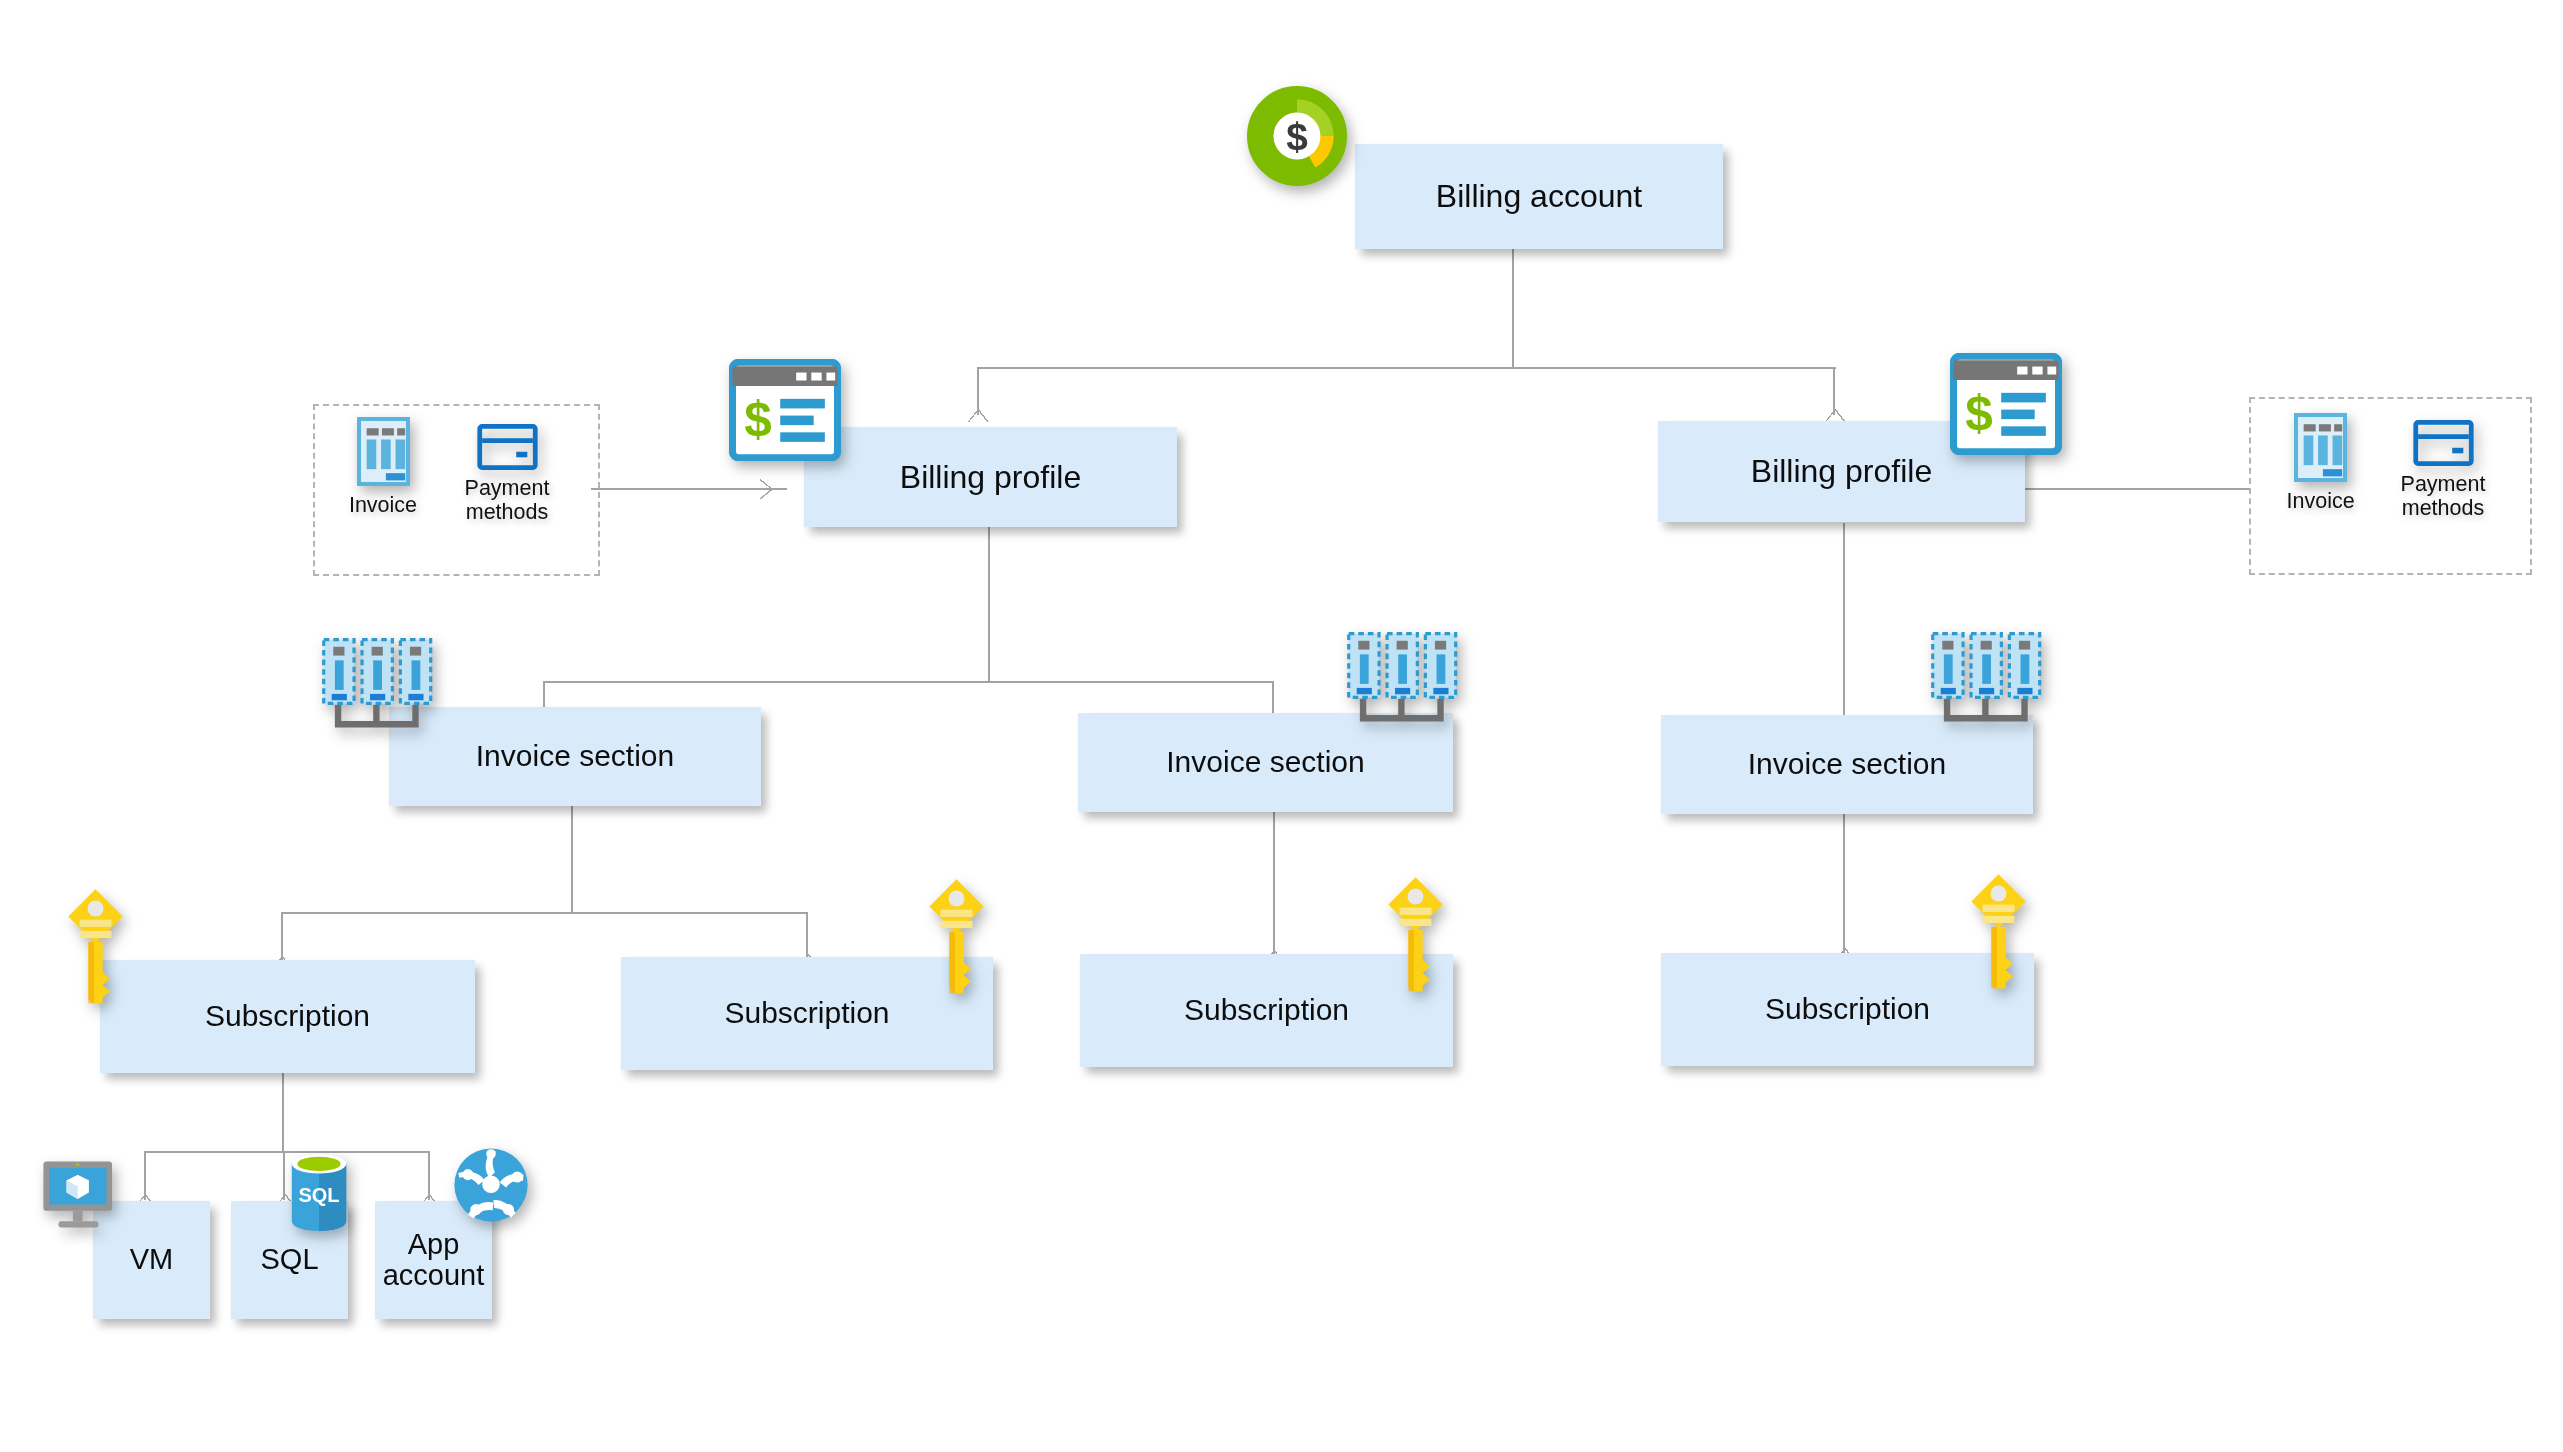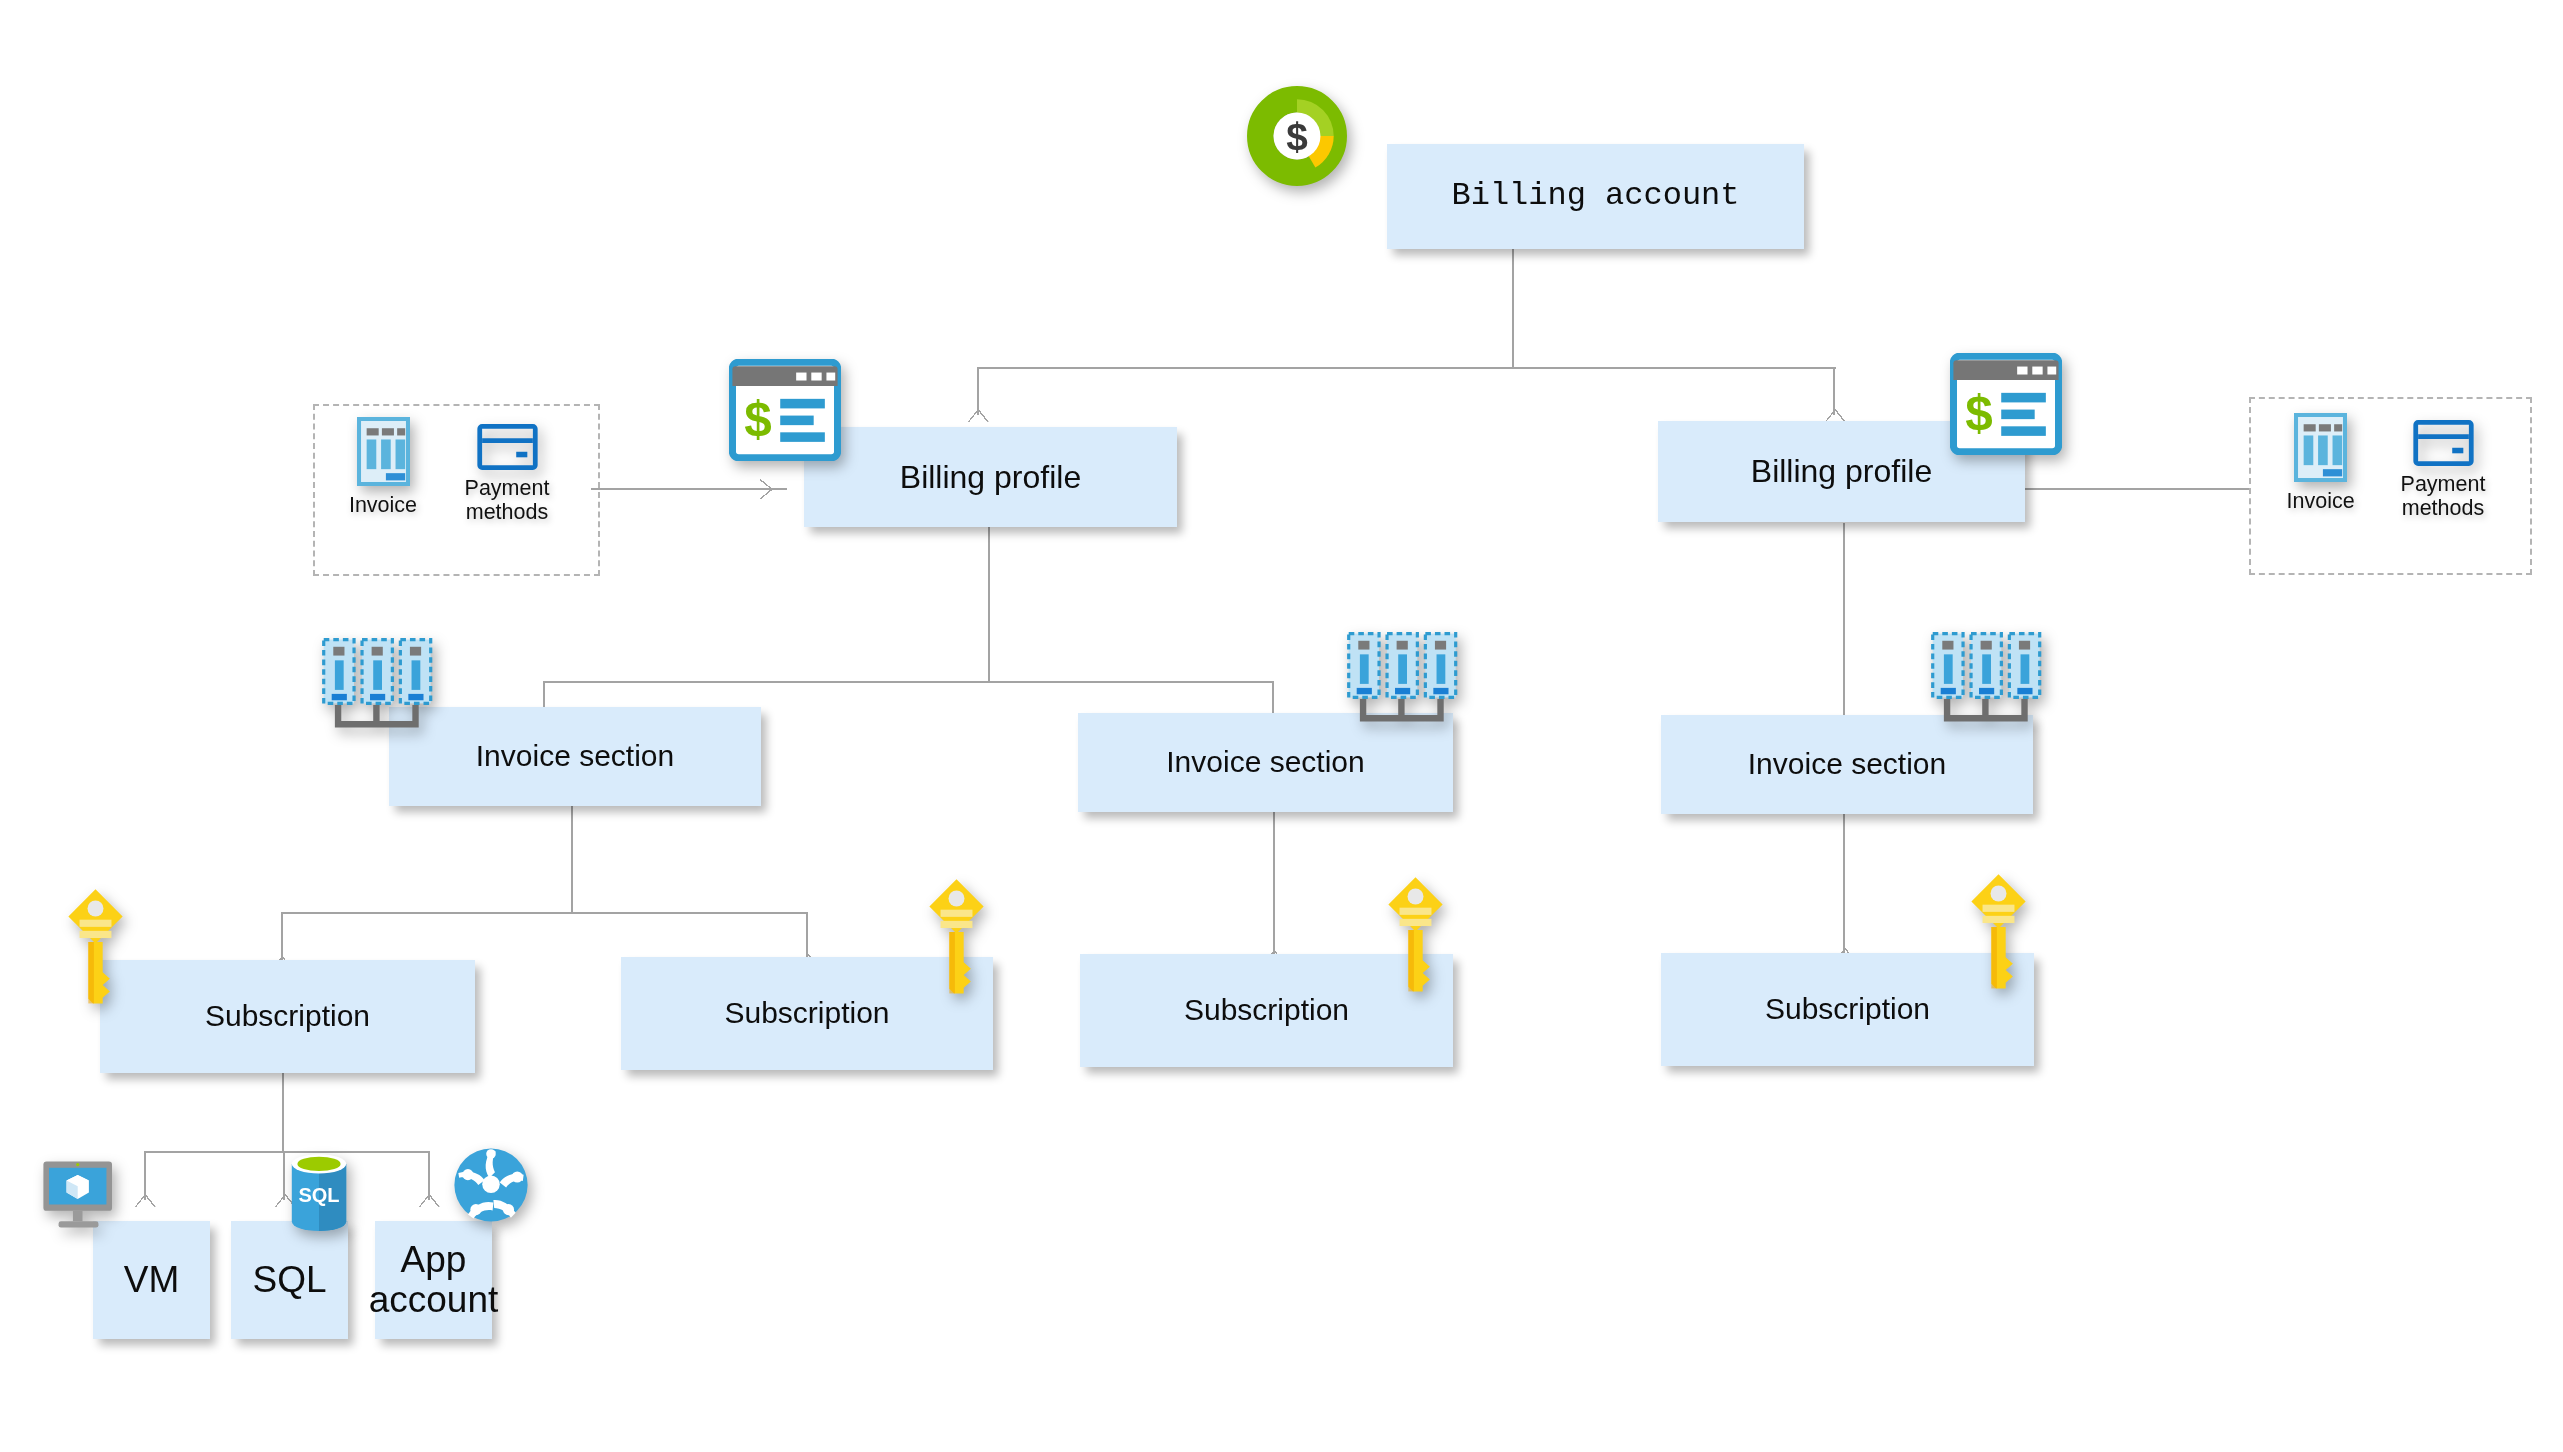--- a/index.html
+++ b/index.html
@@ -12,21 +12,21 @@
     background:#d9ebfb;
     box-shadow:5.6px 7.2px 8.8px rgba(0,0,0,.28);
     display:flex;align-items:center;justify-content:center;
     color:#0d0d0d;
     text-align:center;
     line-height:1.08;
     box-sizing:border-box;
   }
   .node.t-big{font-size:32px;}
   .node.t-med{font-size:30px;}
-  .node.t-small{font-size:37px;margin-top:20px;}
+  .node.t-small{font-size:29px;}
 
   
   .ln{position:absolute;background:#a3a3a3;}
   .ln.v{width:2.4px;}
   .ln.h{height:2.4px;}
   .arrowdn{position:absolute;width:0;height:0;}
   .arrowdn:after{
     content:"";position:absolute;left:-10.4px;top:0;
     width:21px;height:12.8px;
     background:
@@ -111,21 +111,21 @@
   <div class="arrowdn" style="left:285px;top:1194px;"></div>
   <div class="ln v" style="left:428px;top:1151px;height:49px;"></div>
   <div class="arrowdn" style="left:429px;top:1194px;"></div>
 
   <div class="ln h" style="left:591px;top:488px;width:196px;"></div>
   <div class="arrowrt" style="left:773px;top:489px;"></div>
 
   <div class="ln h" style="left:2011px;top:488px;width:239px;"></div>
   <div class="arrowlt" style="left:2011px;top:489px;"></div>
 
-  <div class="node t-big" style="left:1387px;top:144px;width:417px;height:105px;font-family:Liberation Mono, monospace;">Billing account</div>
+  <div class="node t-big" style="left:1355px;top:144px;width:368px;height:105px;">Billing account</div>
 
   <div class="node t-big" style="left:804px;top:427px;width:373px;height:100px;">Billing profile</div>
 
   <div class="node t-big" style="left:1658px;top:421px;width:367px;height:101px;">Billing profile</div>
 
   <div class="node t-med" style="left:389px;top:707px;width:372px;height:99px;">Invoice section</div>
 
   <div class="node t-med" style="left:1078px;top:713px;width:375px;height:99px;">Invoice section</div>
 
   <div class="node t-med" style="left:1661px;top:715px;width:372px;height:99px;">Invoice section</div>

